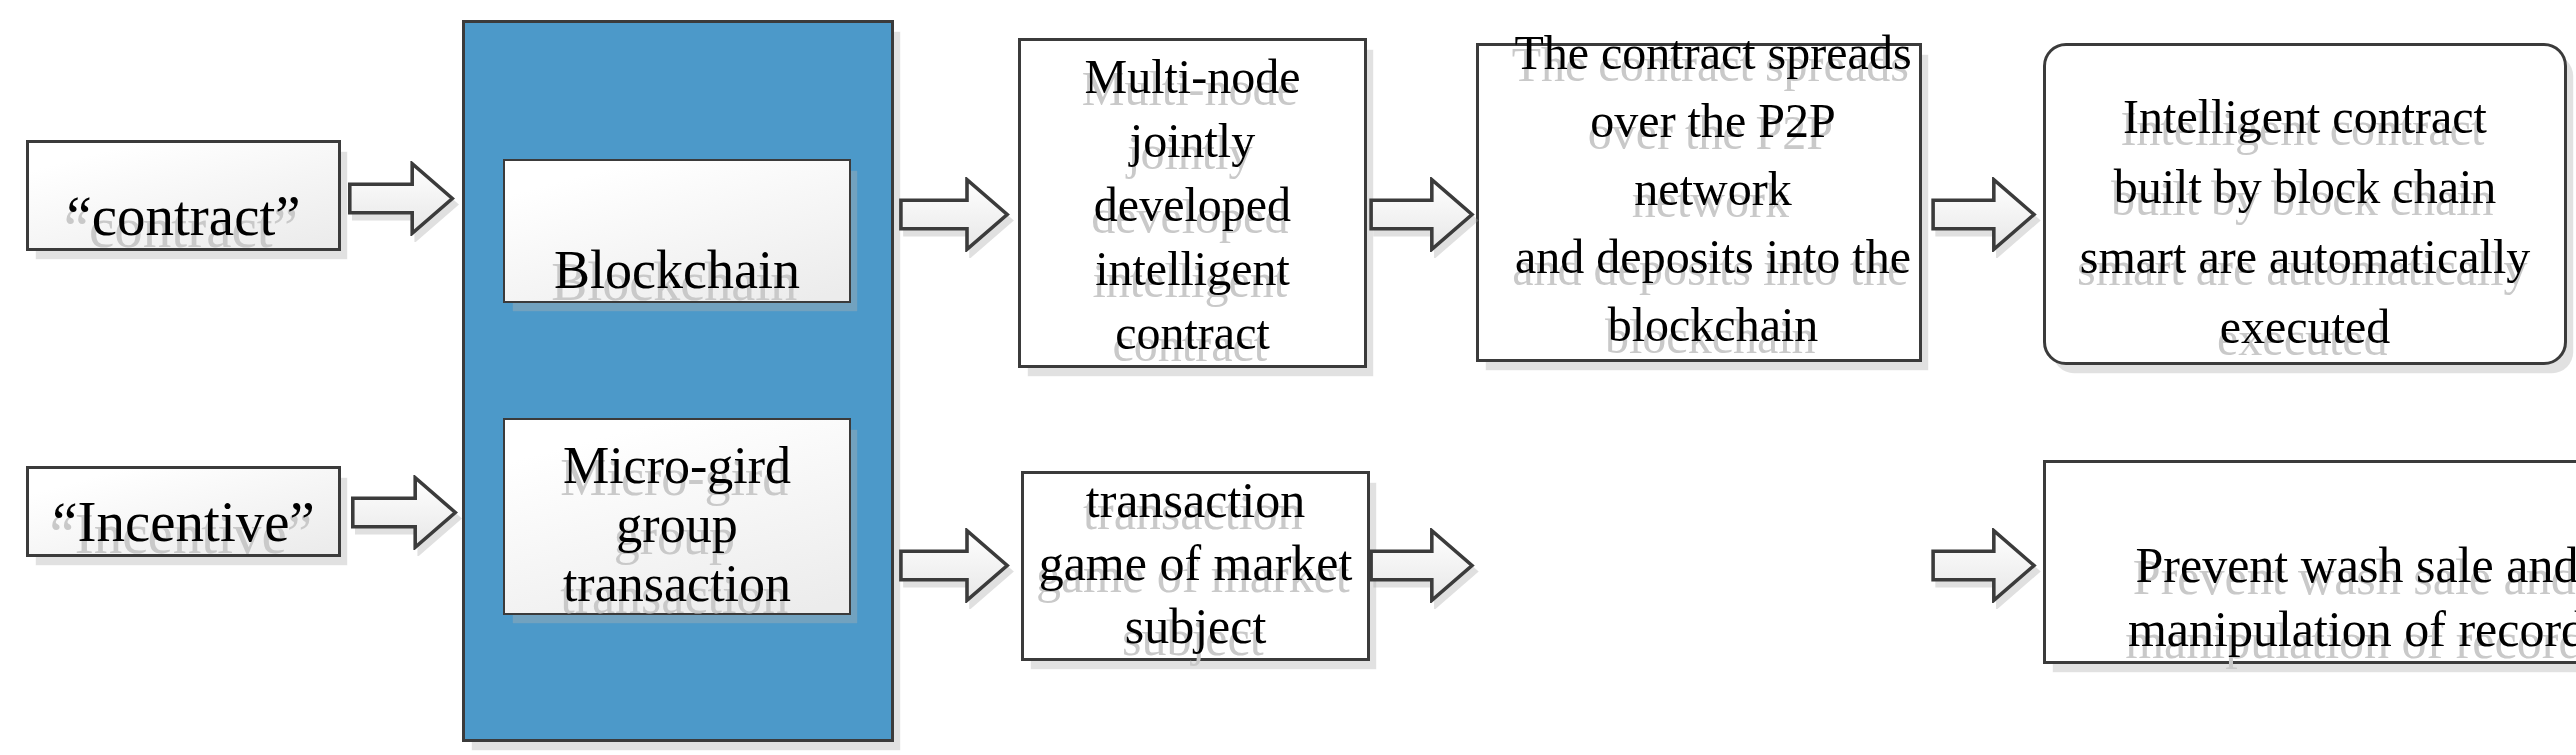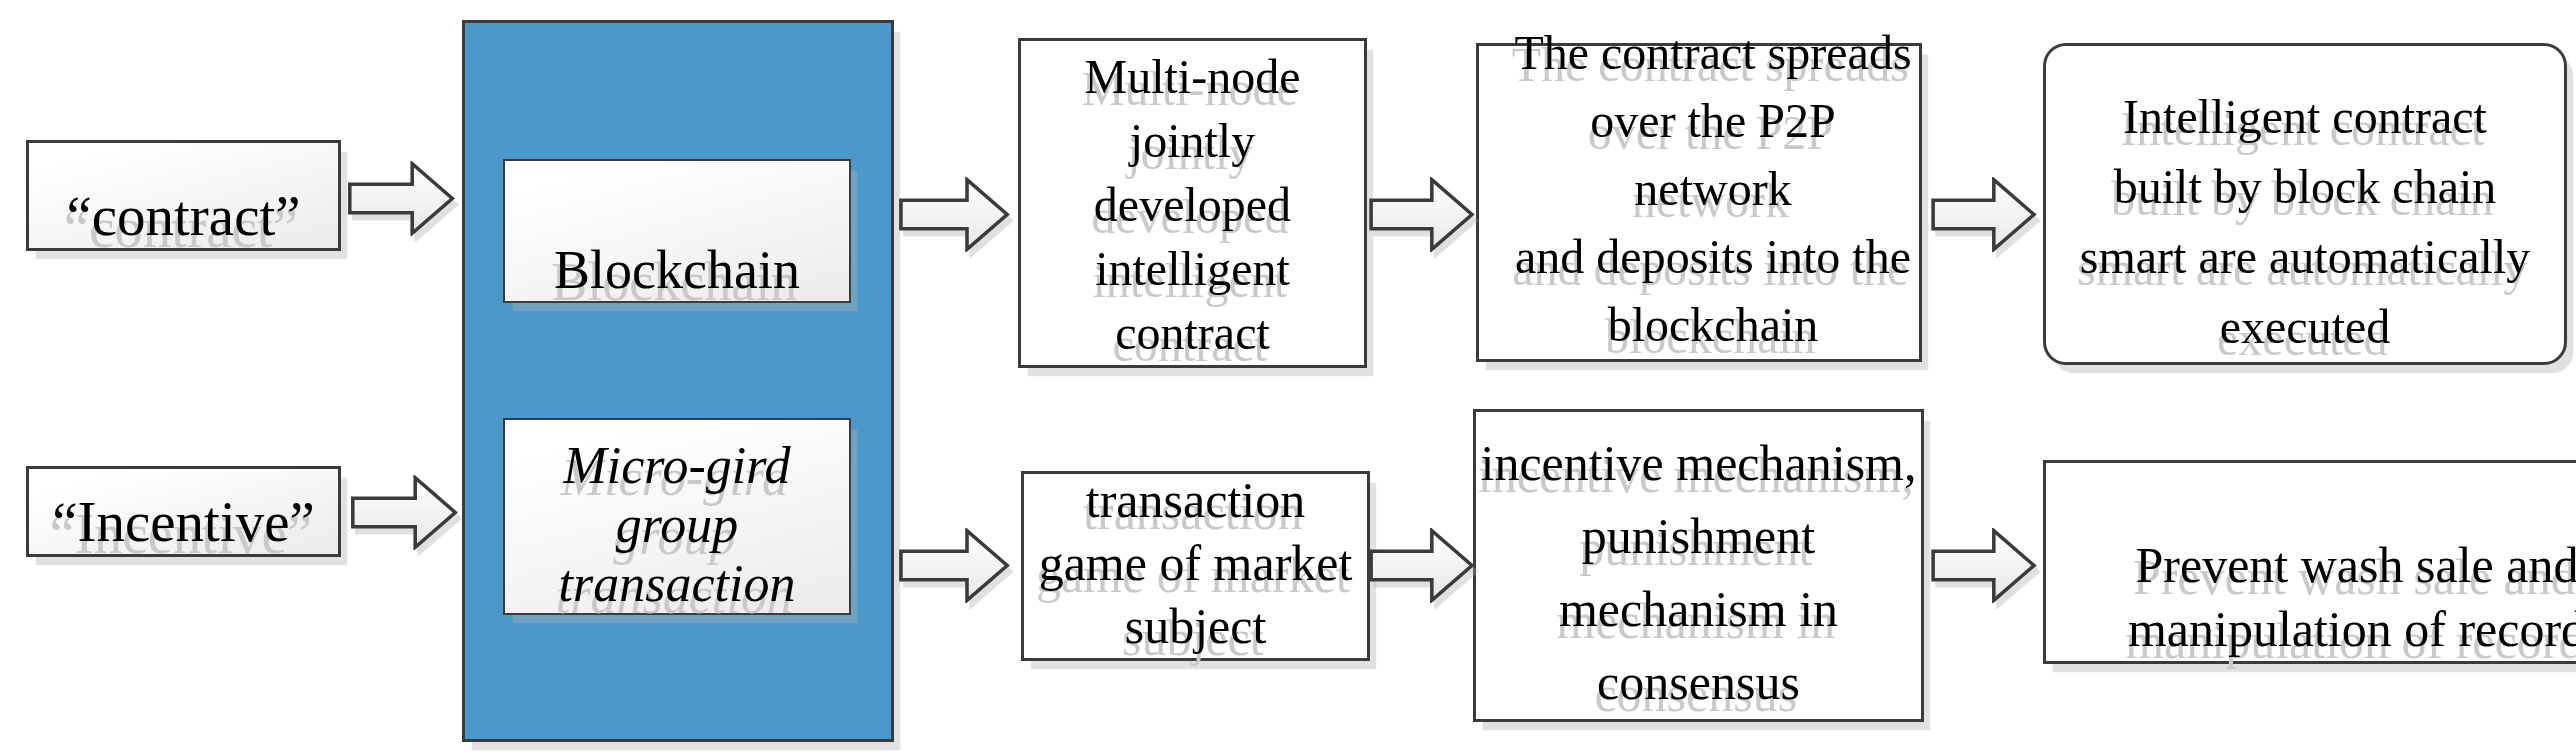--- a/index.html
+++ b/index.html
@@ -47,21 +47,21 @@
   <div class="box gradfill" style="left:26px;top:140px;width:315px;height:111px;font-size:57px;">
     <span class="lbl">“contract”</span>
   </div>
 
   <div class="container-blue" style="left: 462px; top: 20px; width: 432px; height: 722px; background: rgb(76, 153, 201);"></div>
 
   <div class="box gradfill inner" style="left:503px;top:159px;width:348px;height:144px;font-size:54px;">
     <span class="lbl">Blockchain</span>
   </div>
 
-  <div class="box gradfill inner" style="left:503px;top:418px;width:348px;height:197px;font-size:52px;line-height:59px;font-style:italic;">
+  <div class="box gradfill inner" style="left:503px;top:418px;width:348px;height:197px;font-size:52px;line-height:59px;">
     <span class="lbl">Micro-gird
 group
 transaction</span>
   </div>
 
   <div class="box" style="left:1018px;top:38px;width:349px;height:330px;font-size:48px;line-height:64px;">
     <span class="lbl">Multi-node
 jointly
 developed
 intelligent
@@ -81,26 +81,20 @@
 smart are automatically
 executed</span>
   </div>
 
   <div class="box" style="left:1021px;top:471px;width:349px;height:190px;font-size:50px;line-height:63px;">
     <span class="lbl">transaction
 game of market
 subject</span>
   </div>
 
-  <div class="box" style="left:1473px;top:409px;width:451px;height:313px;font-size:50px;line-height:73px;">
-    <span class="lbl">incentive mechanism,
-punishment
-mechanism in
-consensus</span>
-  </div>
 
   <div class="box" style="left:2043px;top:460px;width:628px;height:204px;font-size:50px;line-height:64px;">
     <span class="lbl">Prevent wash sale and
 manipulation of record</span>
   </div>
 
   <svg class="arrow" style="left:348px;top:161px;" width="107" height="75" viewBox="0 0 120 84">
     <defs>
       <linearGradient id="agrad" x1="0" y1="0" x2="0" y2="1">
         <stop offset="0" stop-color="#ffffff"></stop>

